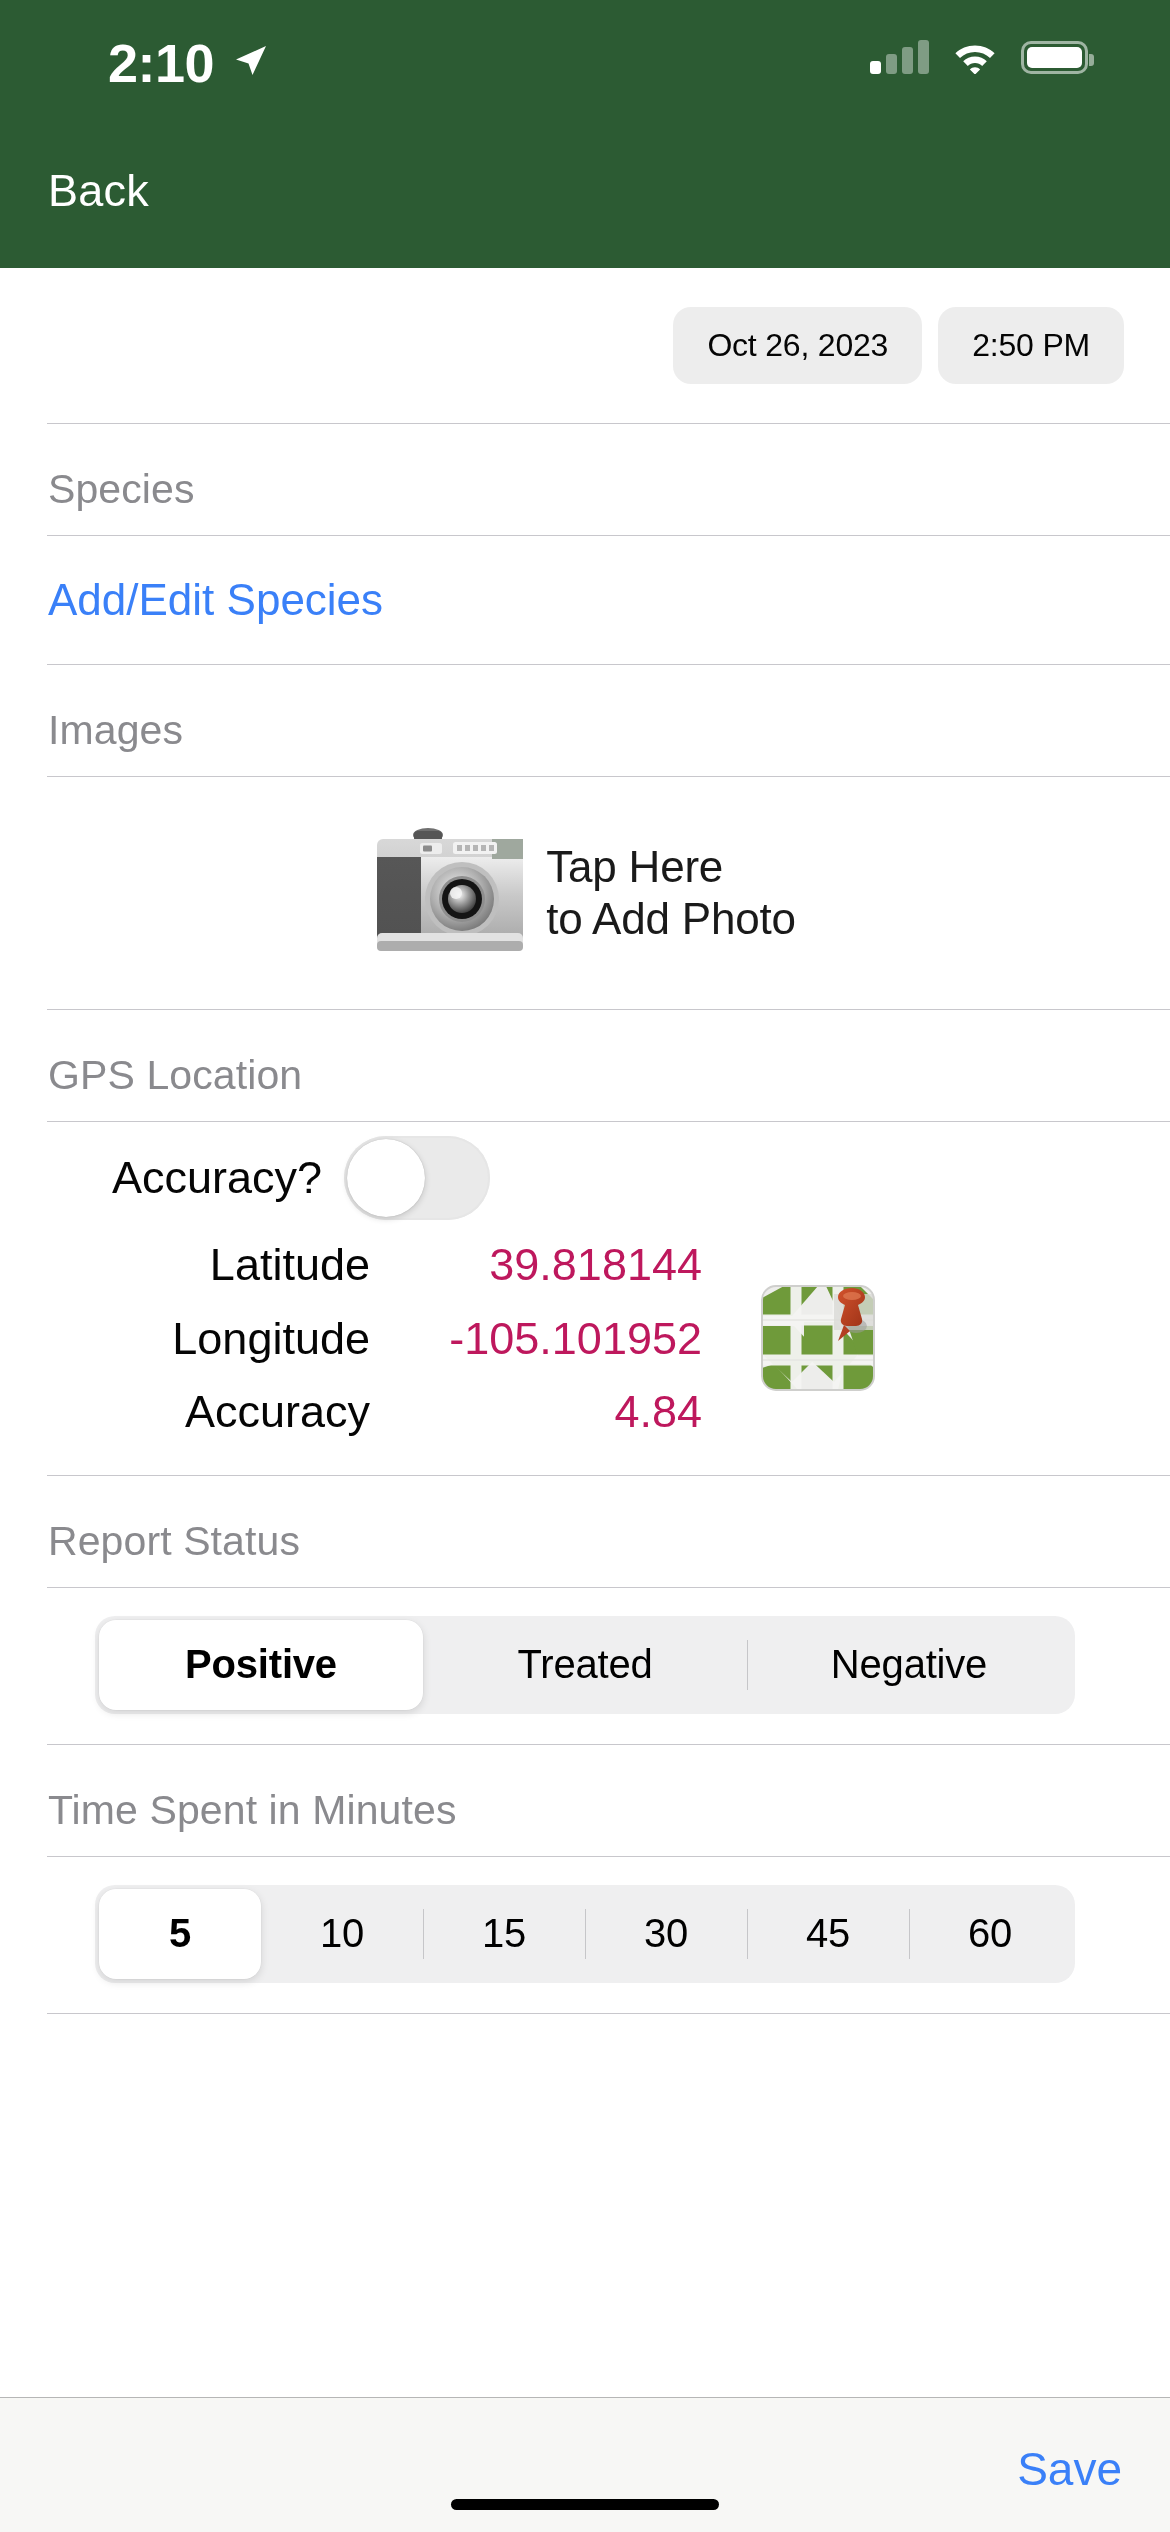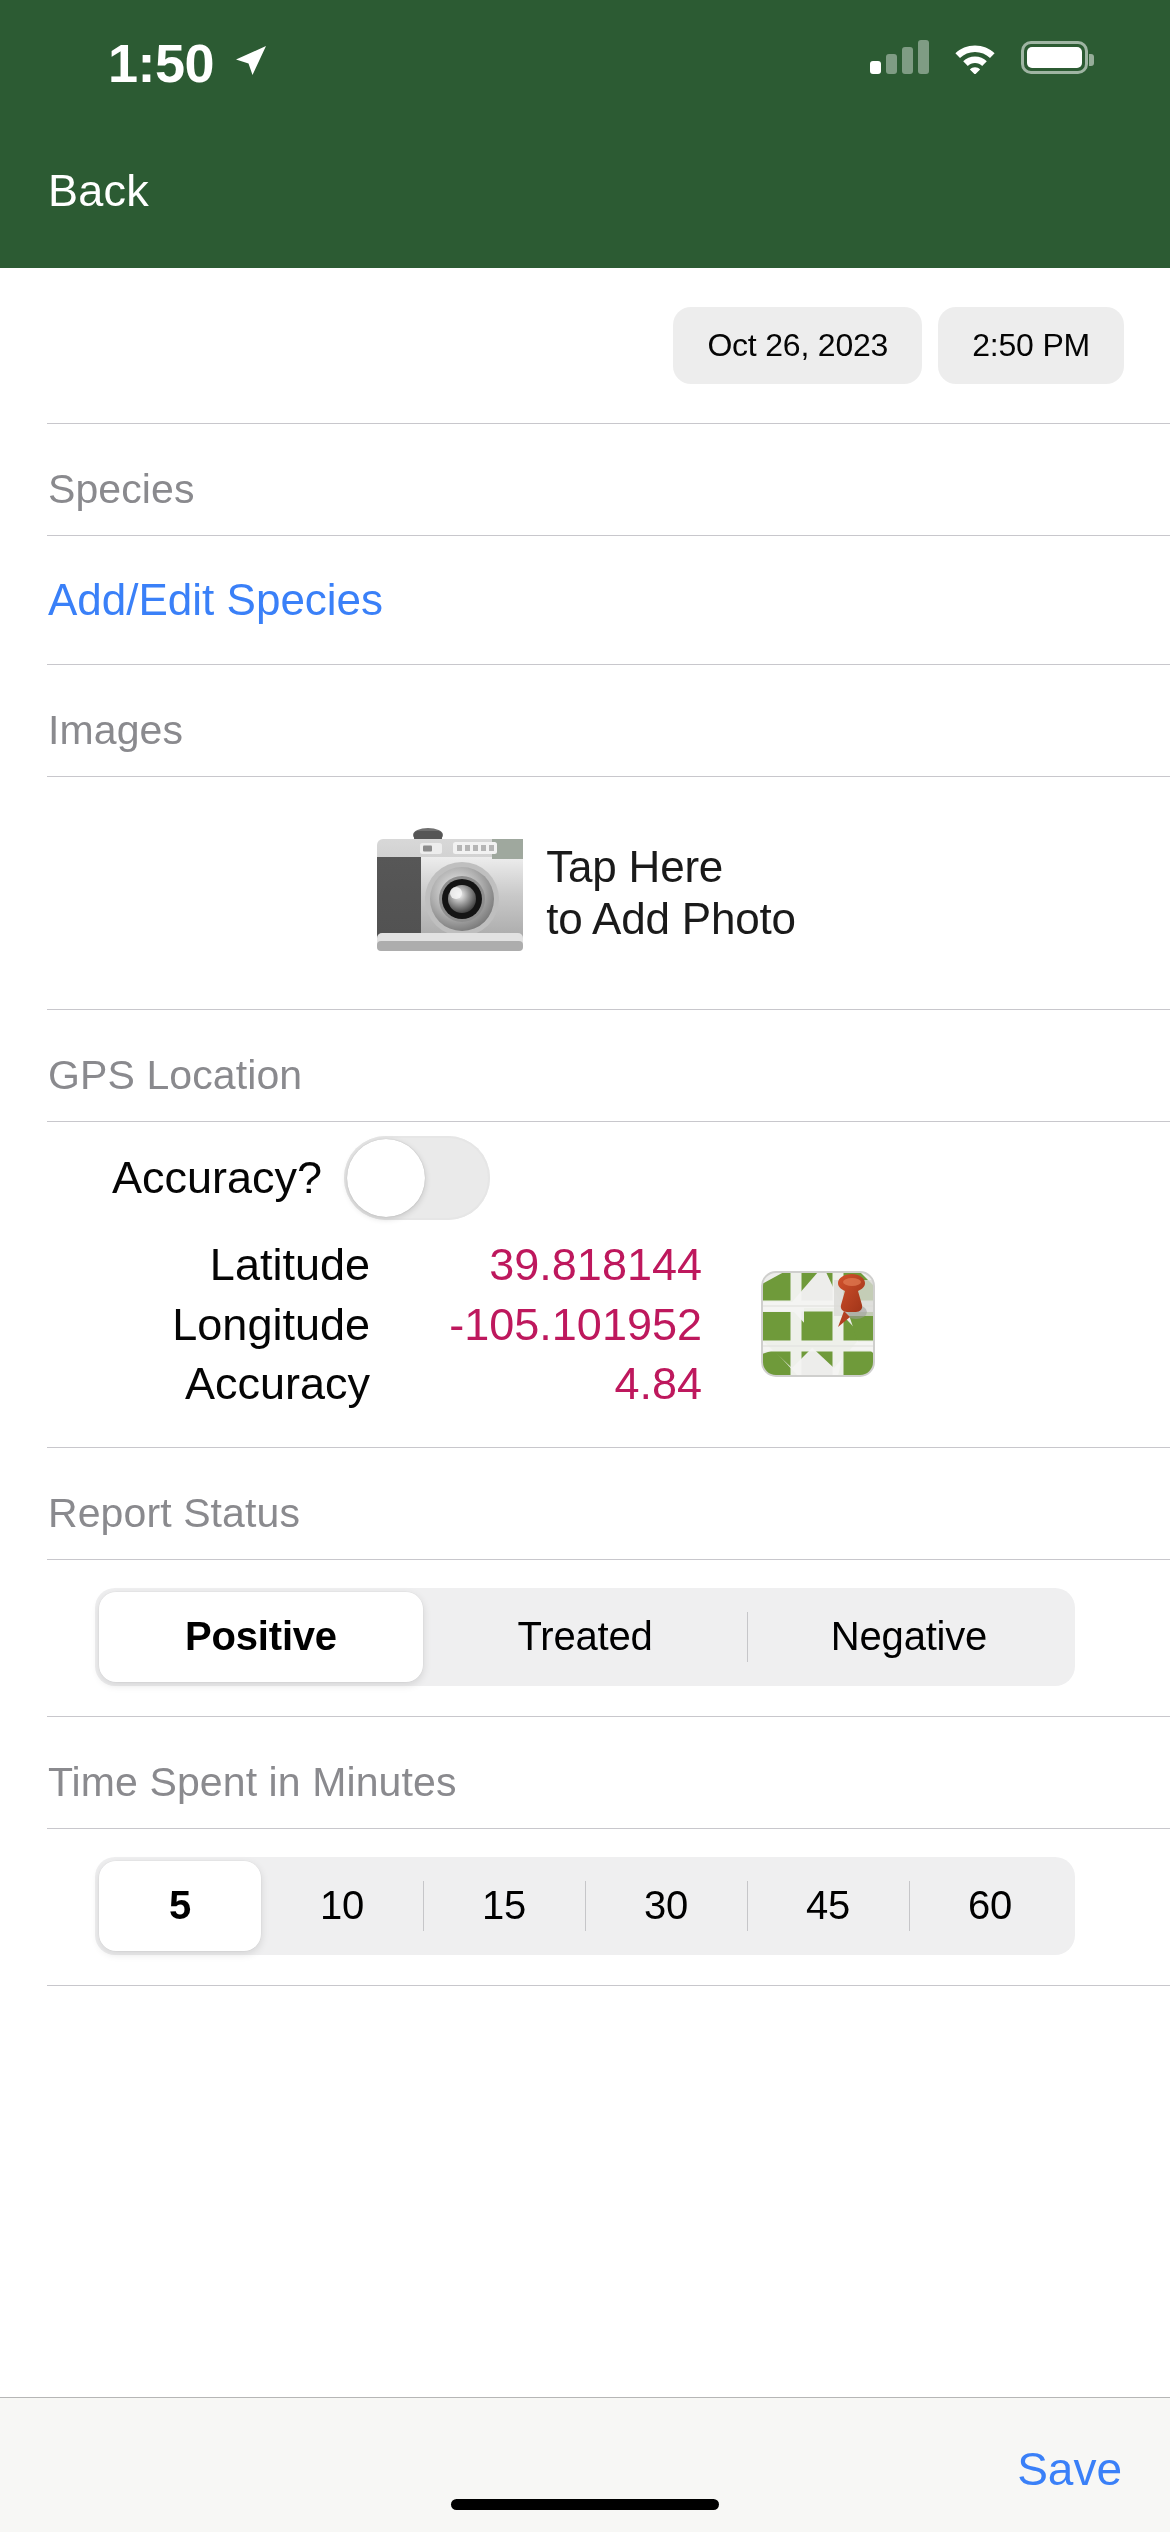--- a/index.html
+++ b/index.html
@@ -216,21 +216,21 @@
 
   .gps-body {
     display: flex;
     align-items: center;
     padding: 2px 0 34px 0;
   }
   .gps-table {
     width: 760px;
     display: grid;
     grid-template-columns: 1fr 1fr;
-    row-gap: 2px;
+    row-gap: 16px;
   }
   .gps-k {
     text-align: right;
     font-size: 45px;
     color: #050505;
     padding-right: 10px;
     line-height: 1.28;
   }
   .gps-v {
     text-align: right;
@@ -310,21 +310,21 @@
   }
 </style>
 </head>
 <body>
 
 <div class="phone">
 
   <div class="header">
 
     <div class="statusbar">
-      <div class="sb-time">1:50</div>
+      <div class="sb-time">2:10</div>
 
       <svg class="sb-loc-arrow" viewBox="0 0 36 36">
         <path d="M34 4 L4 17.5 L16.5 21.5 L20.5 33 Z" fill="#ffffff"></path>
       </svg>
 
       <div class="sb-right">
         <div class="signal">
           <i class="on"></i>
             <i></i>
             <i></i>

